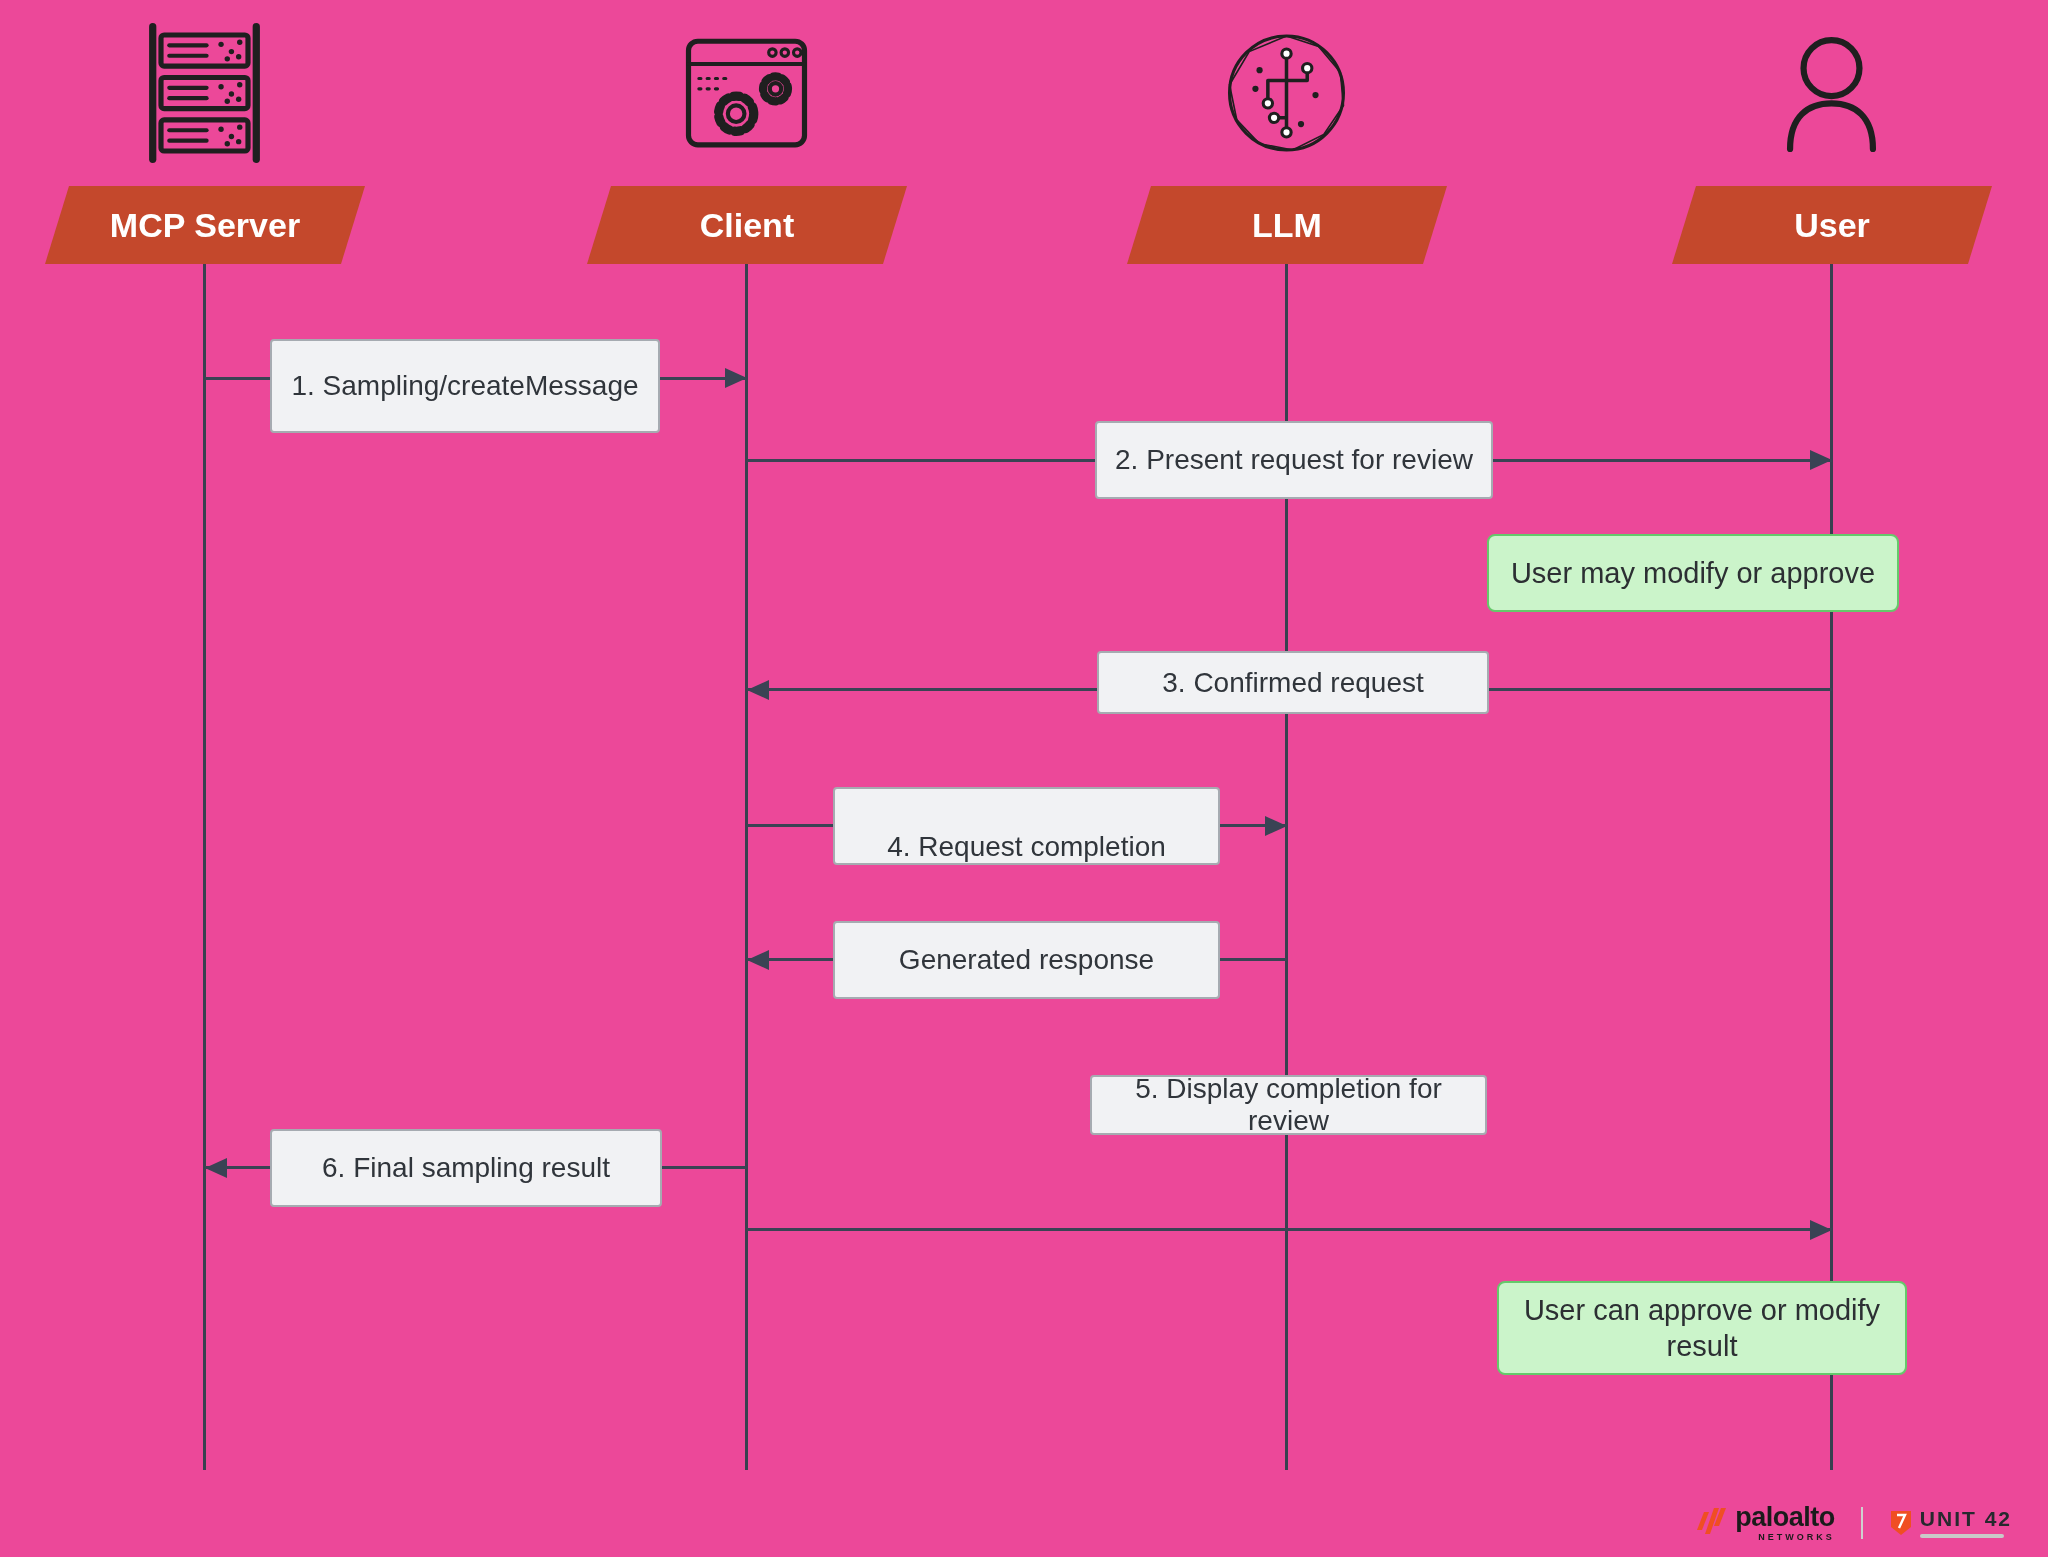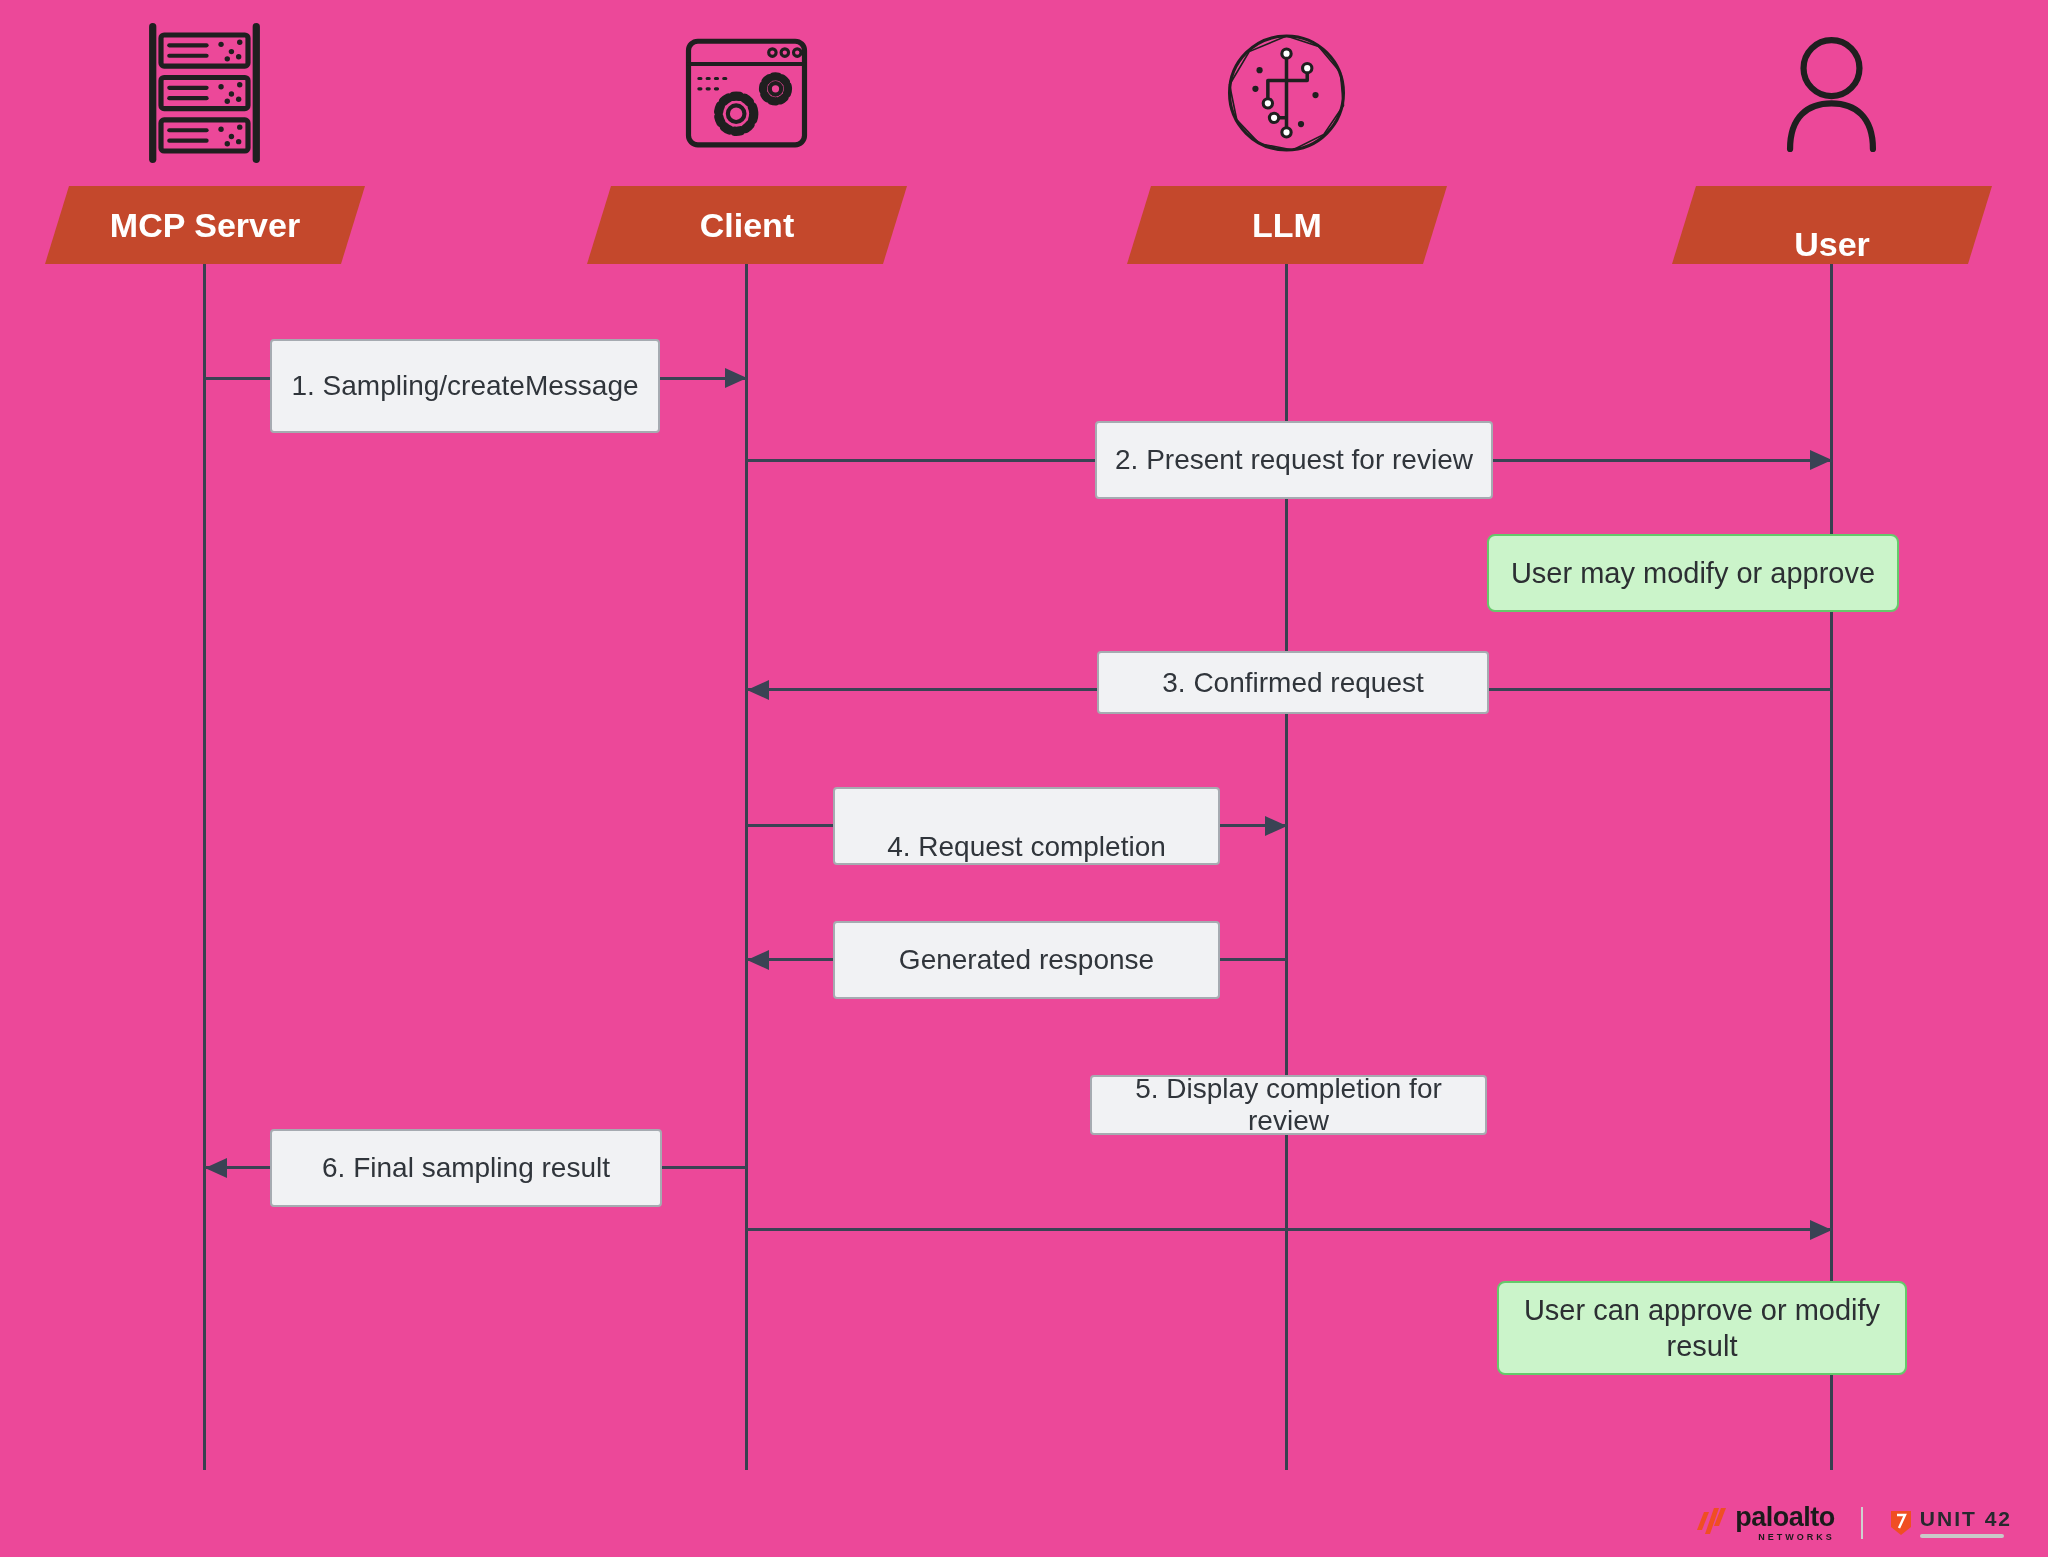--- a/index.html
+++ b/index.html
@@ -147,21 +147,21 @@
 
   <div class="banner" style="left:45px;">
     <span>MCP Server</span>
   </div>
   <div class="banner" style="left:587px;">
     <span>Client</span>
   </div>
   <div class="banner" style="left:1127px;text-align:right;">
     <span>LLM</span>
   </div>
-  <div class="banner" style="left:1672px;align-items:flex-end;">
+  <div class="banner" style="left:1672px;">
     <span>User</span>
   </div>
 
   <div class="lifeline" style="left:203px;"></div>
   <div class="lifeline" style="left:745px;"></div>
   <div class="lifeline" style="left:1285px;"></div>
   <div class="lifeline" style="left:1830px;"></div>
 
   <div class="msg-line" style="left:205px;top:377px;width:542px;"></div>
   <div class="arrow-right" style="left:725px;top:368px;"></div>

